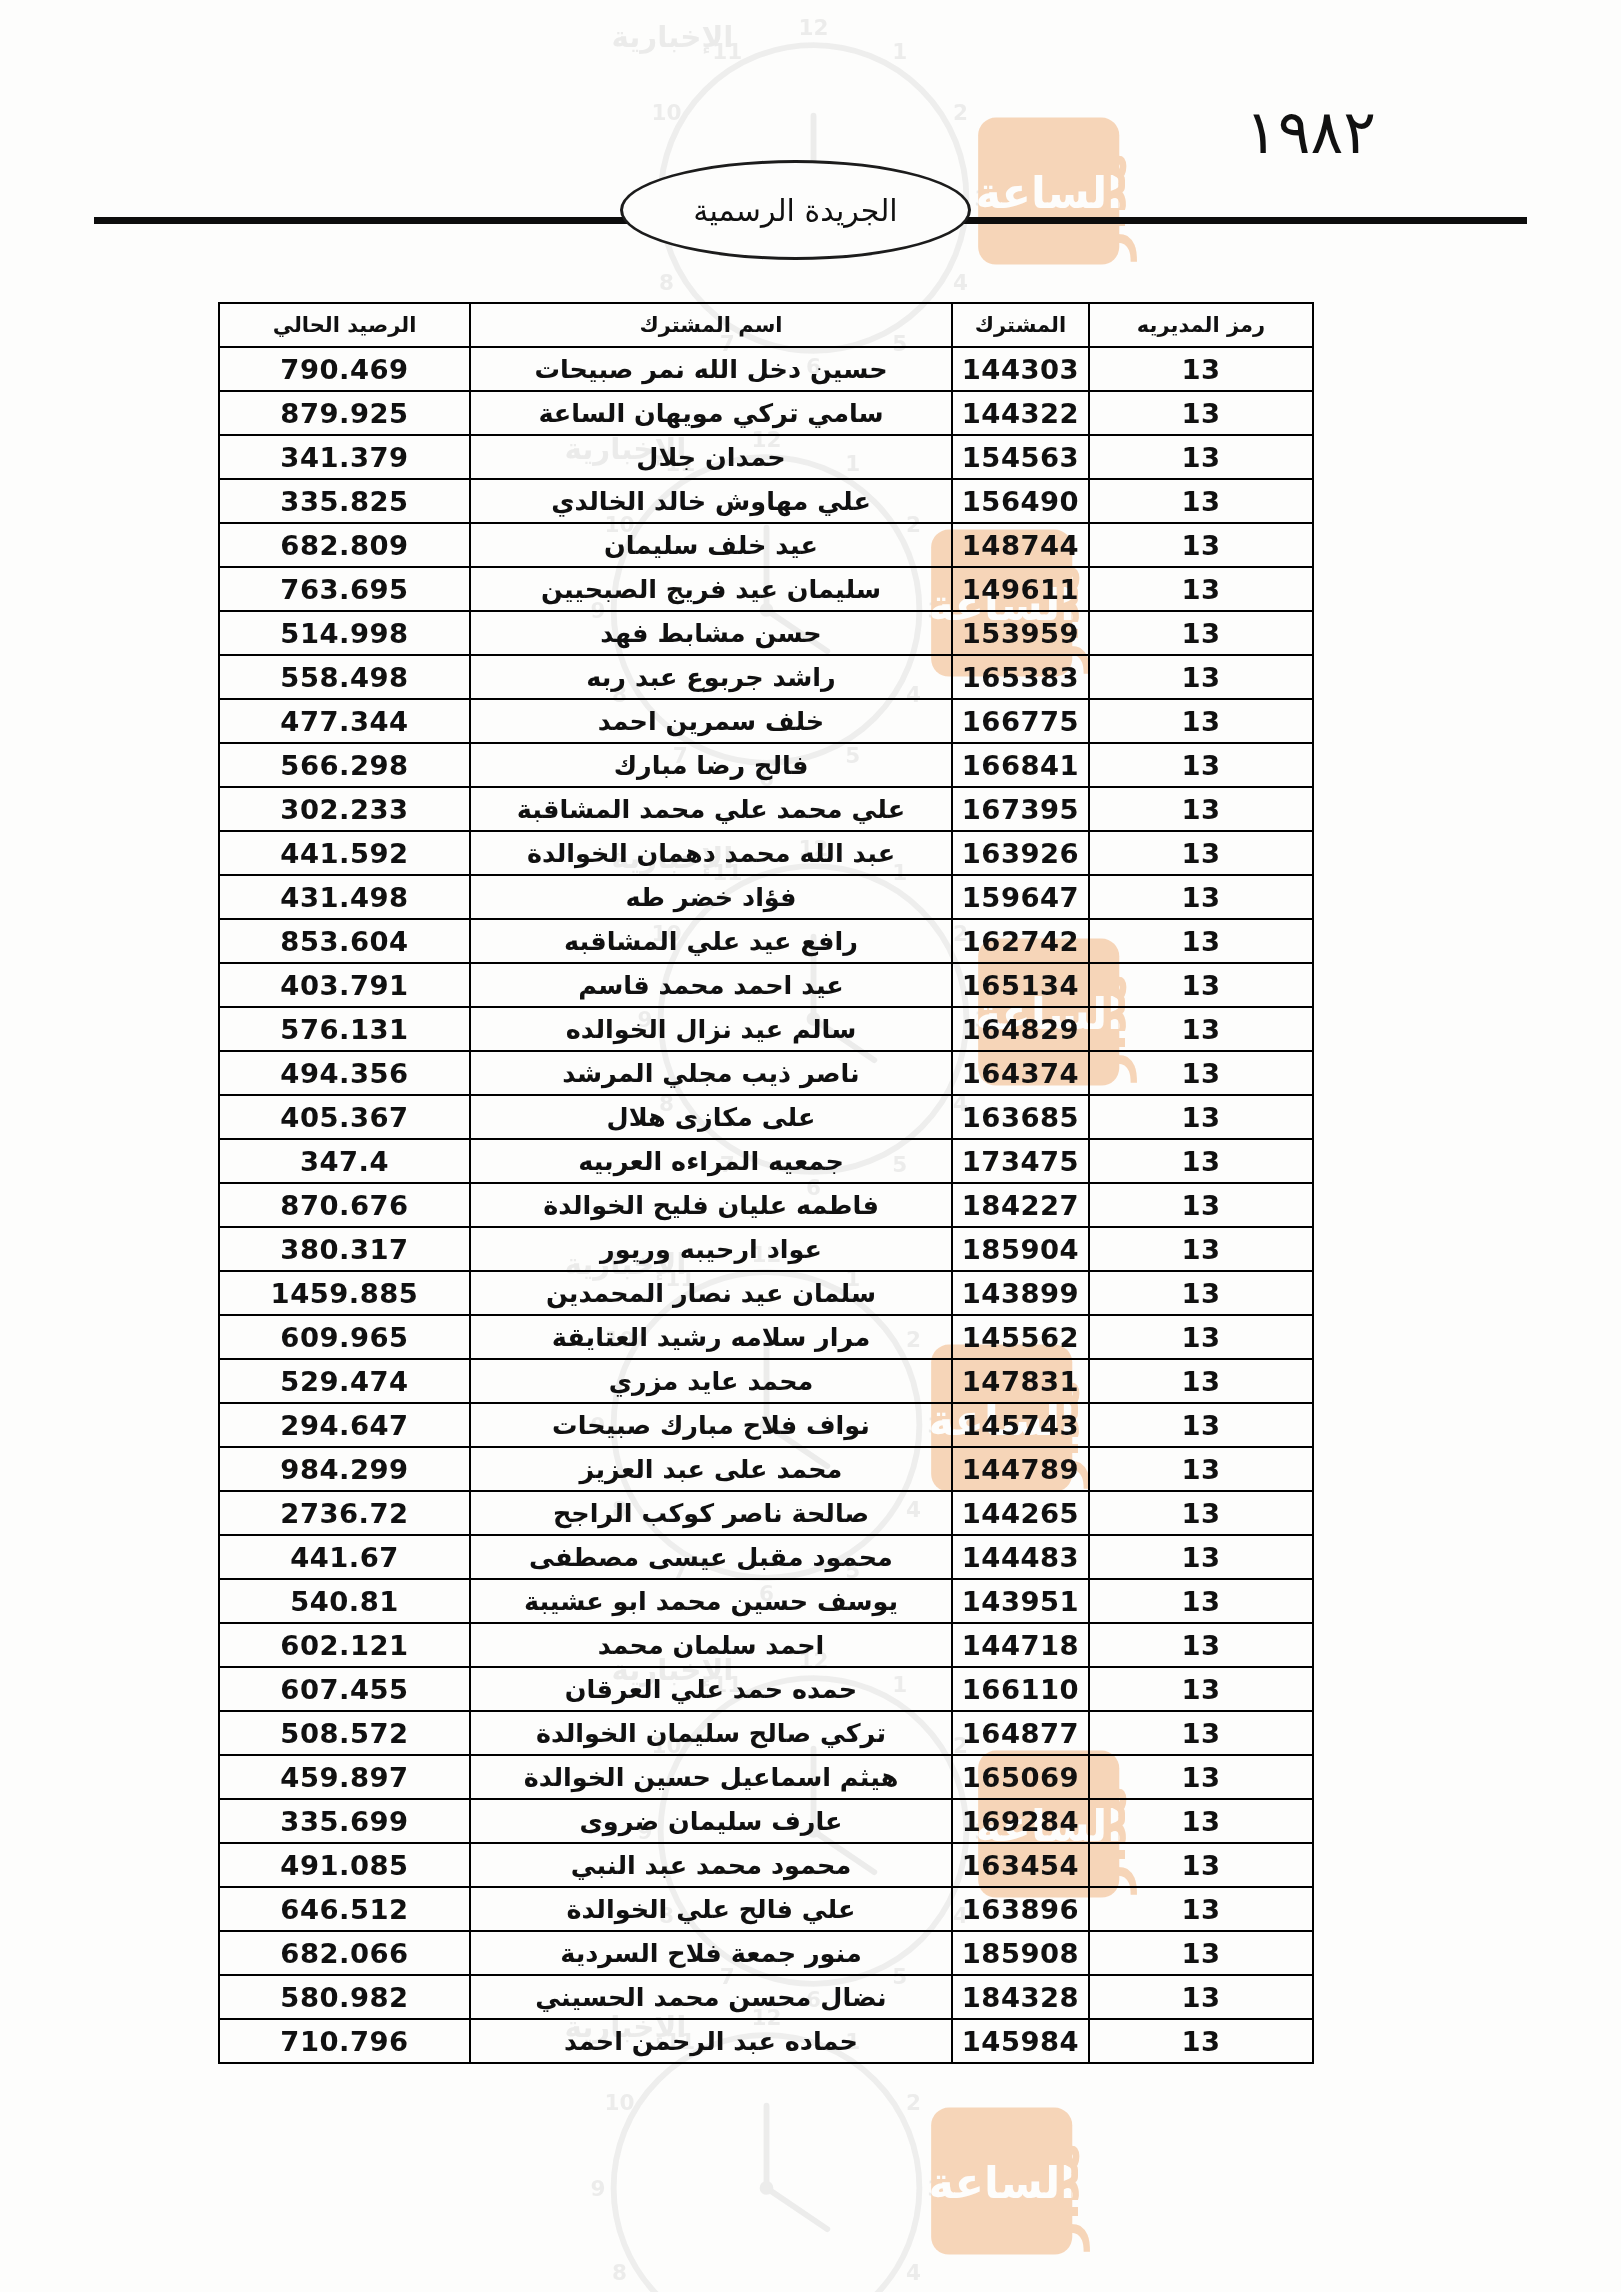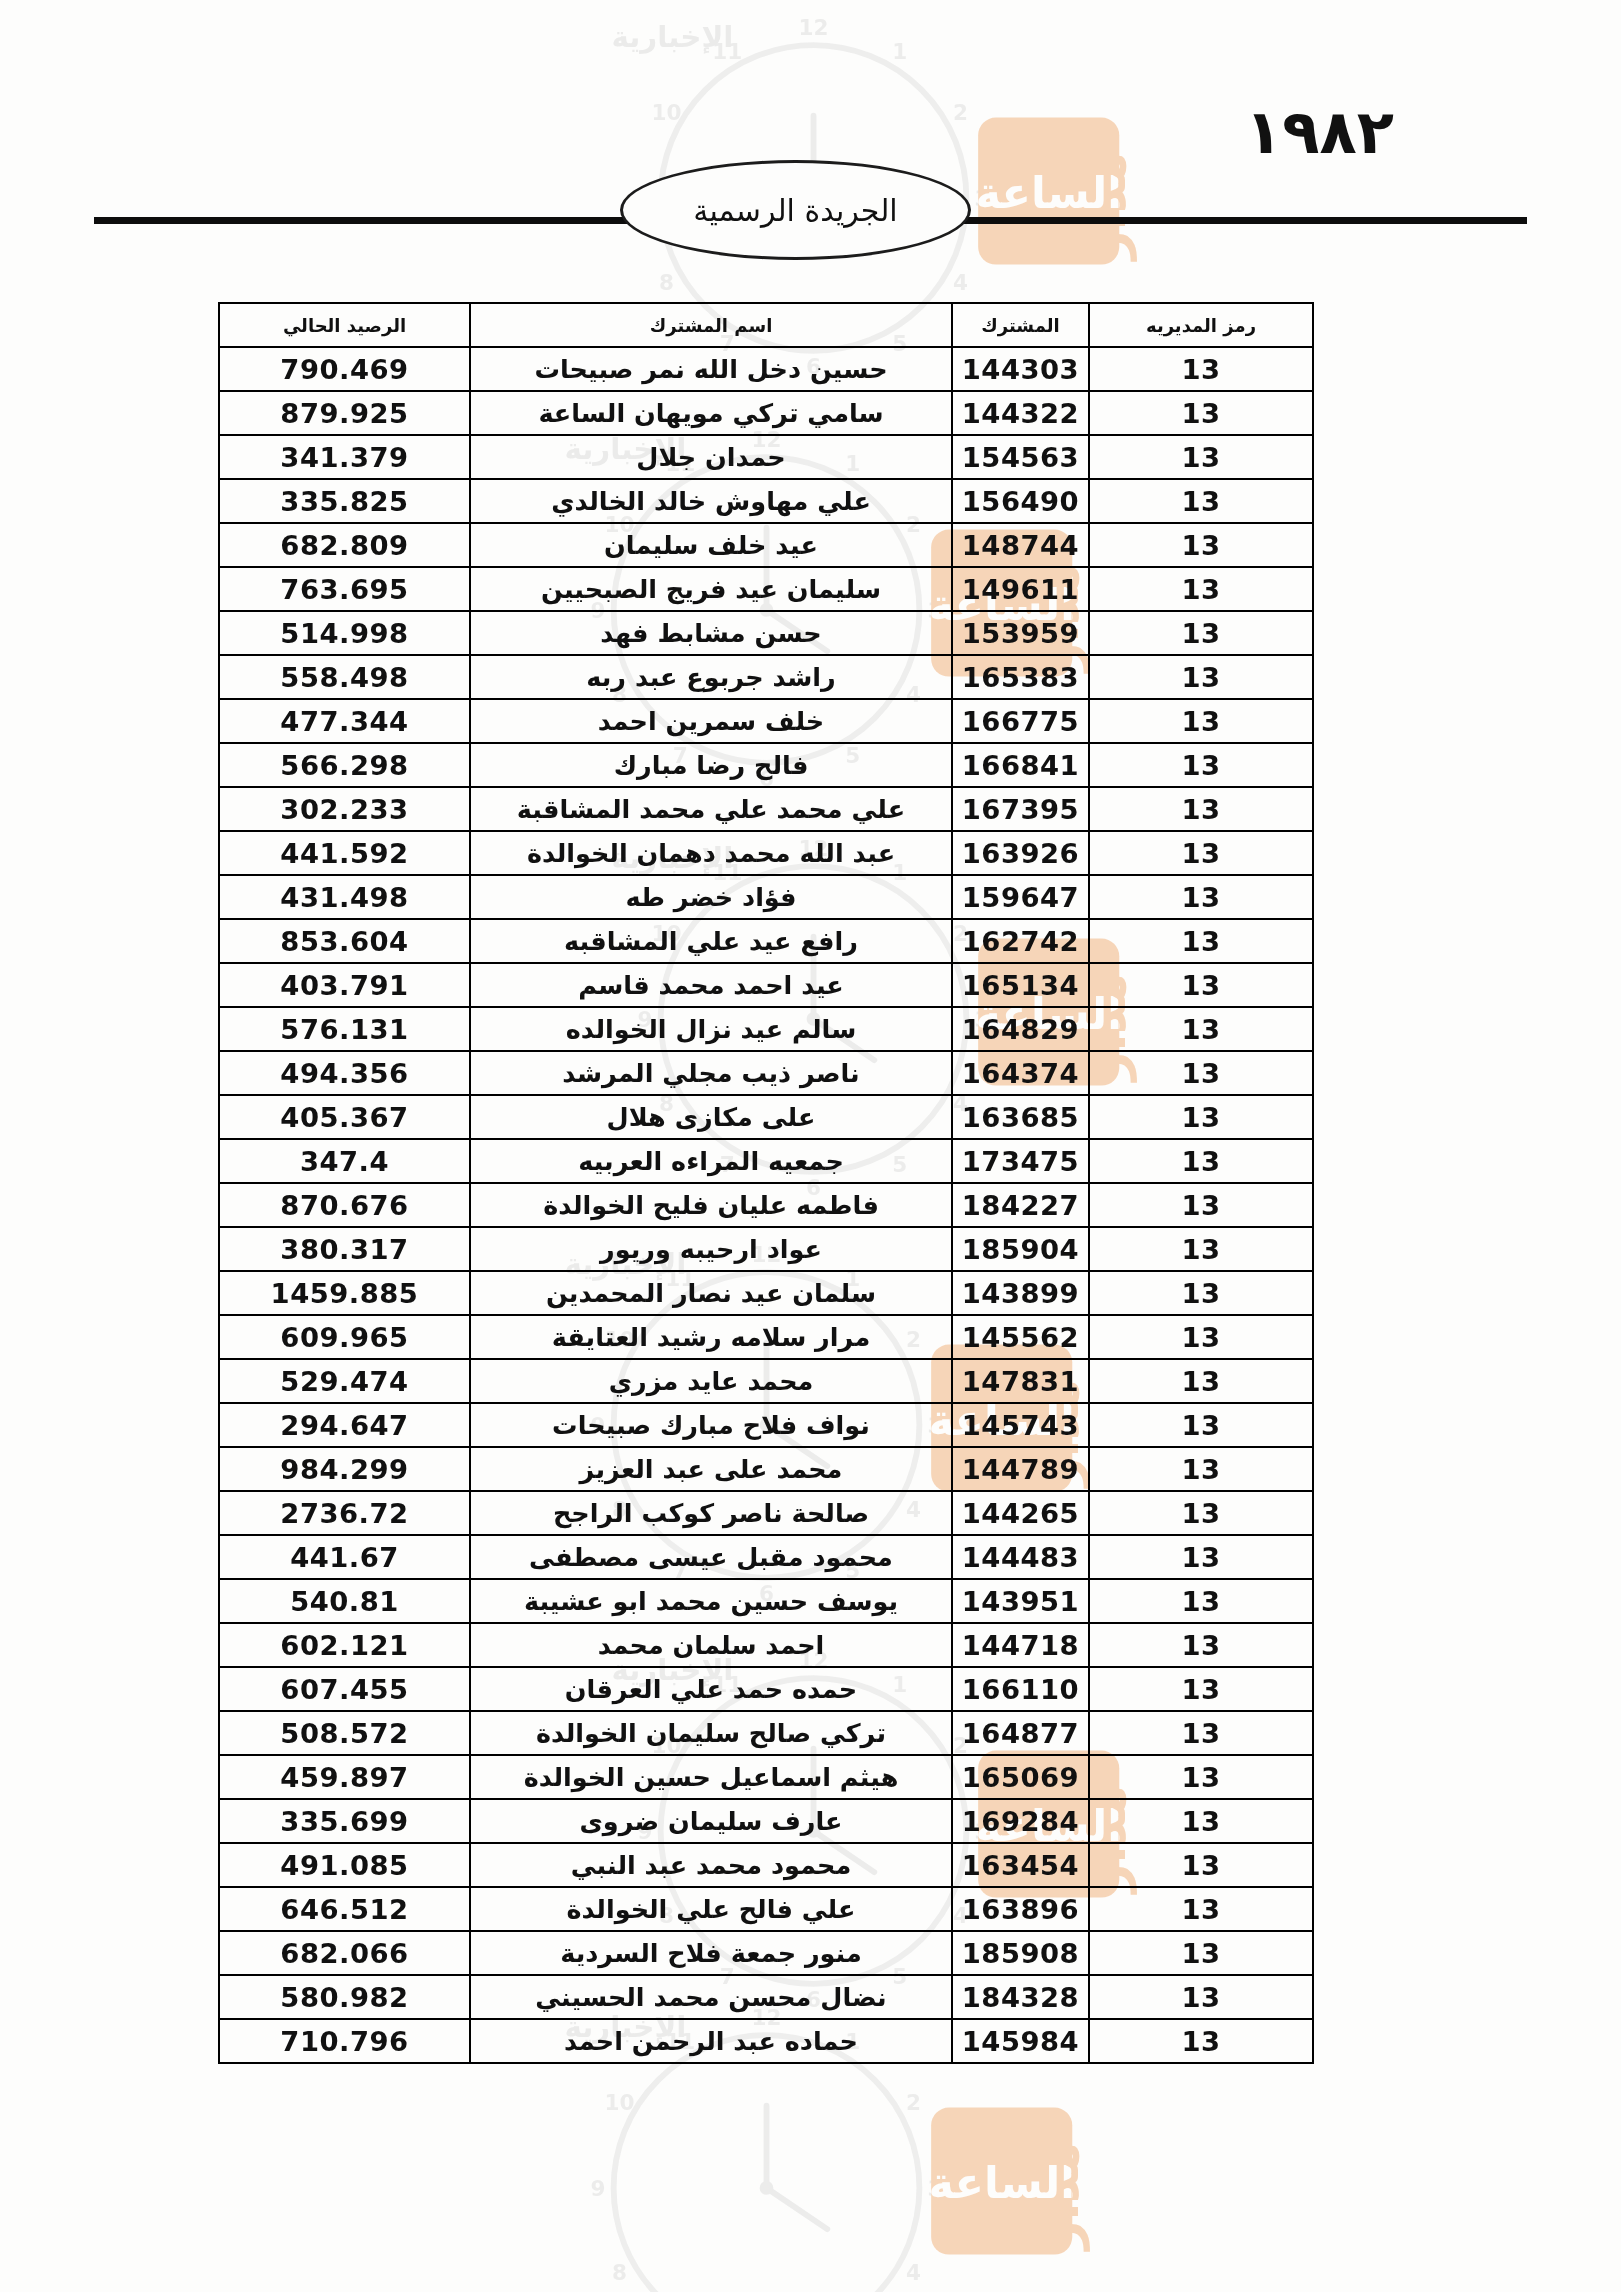--- a/index.html
+++ b/index.html
@@ -8,21 +8,21 @@
     font-family:"DejaVu Sans","Liberation Sans",sans-serif;
     overflow:hidden;color:#111;
   }
   .page{position:absolute;inset:0;}
   
   .watermark-layer{position:absolute;inset:0;z-index:0;}
   .watermark{position:absolute;width:549px;height:392px;opacity:.30;pointer-events:none;}
   
   .page-number{
     position:absolute;left:1245px;top:96px;z-index:2;
-    font-size:61px;font-weight:bold;letter-spacing:2px;
+    font-size:61px;font-weight:normal;letter-spacing:2px;
   }
   .header-rule{
     position:absolute;left:94px;top:217px;width:1433px;height:6.9px;
     background:#0d0d0d;z-index:1;
   }
   .gazette-oval{
     position:absolute;left:620px;top:160px;width:345px;height:94px;z-index:2;
     border:3.9px solid #1c1c1c;border-radius:50%;background:#fdfdfc;
     display:flex;align-items:center;justify-content:center;
   }
@@ -31,21 +31,21 @@
   table.data-table{
     position:absolute;left:218px;top:302px;width:1095px;z-index:1;
     border-collapse:collapse;table-layout:fixed;
     border:2.9px solid #000;background:transparent;
   }
   .data-table th,.data-table td{
     border:2px solid #000;height:42px;padding:0 5.9px;
     text-align:center;vertical-align:middle;
     font-weight:bold;overflow:hidden;white-space:nowrap;
   }
-  .data-table th{font-size:18px;}
+  .data-table th{font-size:21px;}
   .data-table td{font-size:25.5px;}
   .data-table td.cell-balance,.data-table td.cell-subscriber,.data-table td.cell-code{
     font-size:27.4px;letter-spacing:0.5px;
   }
 </style>
 </head>
 <body>
 
 <div class="page">
 

